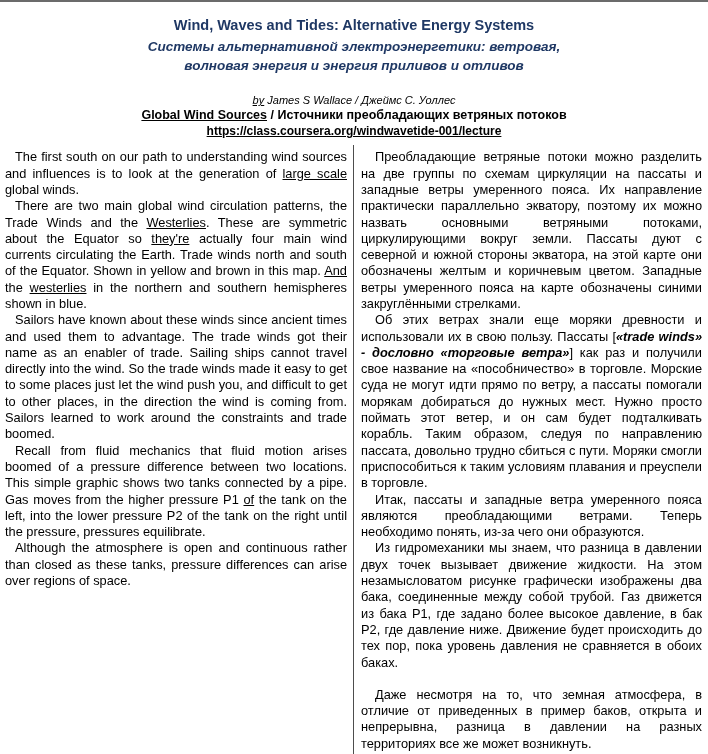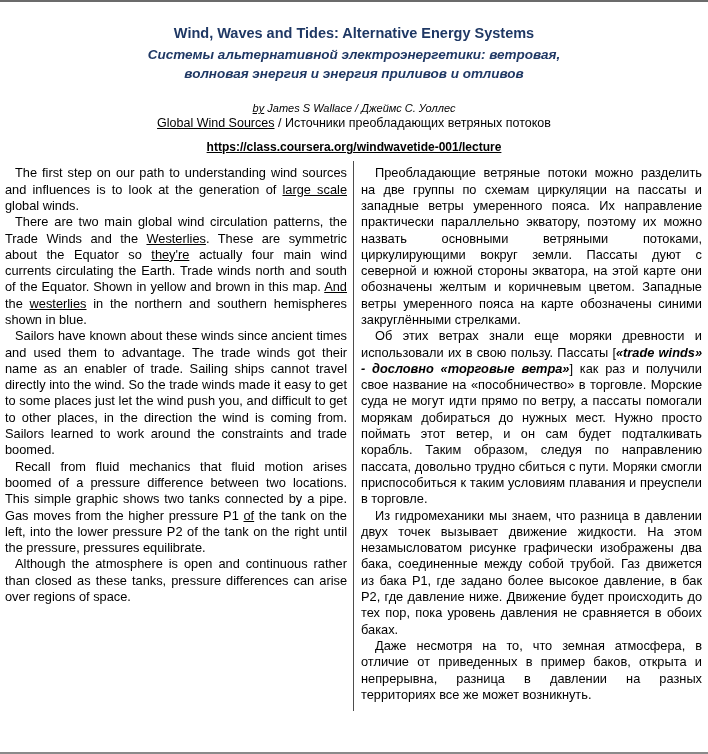--- a/index.html
+++ b/index.html
@@ -10,40 +10,40 @@
     margin: 0 auto;
     background: #ffffff;
     color: #000000;
     font-family: "Liberation Sans", sans-serif;
     border-top: 2px solid #6b6b6b;
     border-bottom: 2px solid #8a8a8a;
   }
   
   .doc-header { text-align: center; padding: 7px 10px 4px; }
   .title {
-    margin: 16px 0 4px;
+    margin: 8px 0 4px;
     font-size: 14.5px;
     font-weight: 700;
     color: #1f3864;
   }
   .subtitle {
     margin: 0 auto 19px;
     max-width: 480px;
     font-size: 13.5px;
     font-weight: 700;
     font-style: italic;
     color: #1f3864;
     line-height: 1.42;
   }
   .byline {
     margin: 2px 0 2px;
     font-size: 11px;
     font-style: italic;
   }
-  .lecture { margin: 0 0 10px; font-size: 12.5px; }
+  .lecture { margin: 0 0 2px; font-size: 12.5px; font-weight: bold; }
   .url {
     margin: 0 0 3px;
     font-size: 12px;
     font-weight: 700;
     text-decoration: underline;
     cursor: pointer;
   }
   
   .columns { display: flex; align-items: stretch; }
   .col {
@@ -72,27 +72,28 @@
   <header class="doc-header">
     <h1 class="title">Wind, Waves and Tides: Alternative Energy Systems</h1>
     <h2 class="subtitle">Системы альтернативной электроэнергетики: ветровая, волновая энергия и энергия приливов и отливов</h2>
     <p class="byline"><span class="u">by</span><span> James S Wallace / Джеймс С. Уоллес</span></p>
     <p class="lecture"><span class="u">Global Wind Sources</span><span> / Источники преобладающих ветряных потоков</span></p>
     <p class="url">https://class.coursera.org/windwavetide-001/lecture</p>
   </header>
 
   <div class="columns">
     <section class="col col-en">
-        <p class="para"><span>The first step on our path to understanding wind sources and influences is to look at the generation of </span><span class="u">large scale</span><span> global winds.</span></p>
+        <p class="para"><span>The first south on our path to understanding wind sources and influences is to look at the generation of </span><span class="u">large scale</span><span> global winds.</span></p>
         <p class="para"><span>There are two main global wind circulation patterns, the Trade Winds and the </span><span class="u">Westerlies</span><span>. These are symmetric about the Equator so </span><span class="u">they're</span><span> actually four main wind currents circulating the Earth. Trade winds north and south of the Equator. Shown in yellow and brown in this map. </span><span class="u">And</span><span> the </span><span class="u">westerlies</span><span> in the northern and southern hemispheres shown in blue.</span></p>
         <p class="para"><span>Sailors have known about these winds since ancient times and used them to advantage. The trade winds got their name as an enabler of trade. Sailing ships cannot travel directly into the wind. So the trade winds made it easy to get to some places just let the wind push you, and difficult to get to other places, in the direction the wind is coming from. Sailors learned to work around the constraints and trade boomed.</span></p>
         <p class="para"><span>Recall from fluid mechanics that fluid motion arises boomed of a pressure difference between two locations. This simple graphic shows two tanks connected by a pipe. Gas moves from the higher pressure P1 </span><span class="u">of</span><span> the tank on the left, into the lower pressure P2 of the tank on the right until the pressure, pressures equilibrate.</span></p>
         <p class="para"><span>Although the atmosphere is open and continuous rather than closed as these tanks, pressure differences can arise over regions of space.</span></p>
       </section>
     <section class="col col-ru">
         <p class="para"><span>Преобладающие ветряные потоки можно разделить на две группы по схемам циркуляции на пассаты и западные ветры умеренного пояса. Их направление практически параллельно экватору, поэтому их можно назвать основными ветряными потоками, циркулирующими вокруг земли. Пассаты дуют с северной и южной стороны экватора, на этой карте они обозначены желтым и коричневым цветом. Западные ветры умеренного пояса на карте обозначены синими закруглёнными стрелками.</span></p>
         <p class="para"><span>Об этих ветрах знали еще моряки древности и использовали их в свою пользу. Пассаты [</span><span class="bi">«trade winds» - дословно «торговые ветра»</span><span>] как раз и получили свое название на «пособничество» в торговле. Морские суда не могут идти прямо по ветру, а пассаты помогали морякам добираться до нужных мест. Нужно просто поймать этот ветер, и он сам будет подталкивать корабль. Таким образом, следуя по направлению пассата, довольно трудно сбиться с пути. Моряки смогли приспособиться к таким условиям плавания и преуспели в торговле.</span></p>
+        <p class="para"><span>Итак, пассаты и западные ветра умеренного пояса являются преобладающими ветрами. Теперь необходимо понять, из-за чего они образуются.</span></p>
         <p class="para"><span>Из гидромеханики мы знаем, что разница в давлении двух точек вызывает движение жидкости. На этом незамысловатом рисунке графически изображены два бака, соединенные между собой трубой. Газ движется из бака P1, где задано более высокое давление, в бак P2, где давление ниже. Движение будет происходить до тех пор, пока уровень давления не сравняется в обоих баках.</span></p>
         <p class="para"><span>Даже несмотря на то, что земная атмосфера, в отличие от приведенных в пример баков, открыта и непрерывна, разница в давлении на разных территориях все же может возникнуть.</span></p>
       </section>
   </div>
 
 </div>
 
 </body></html>

